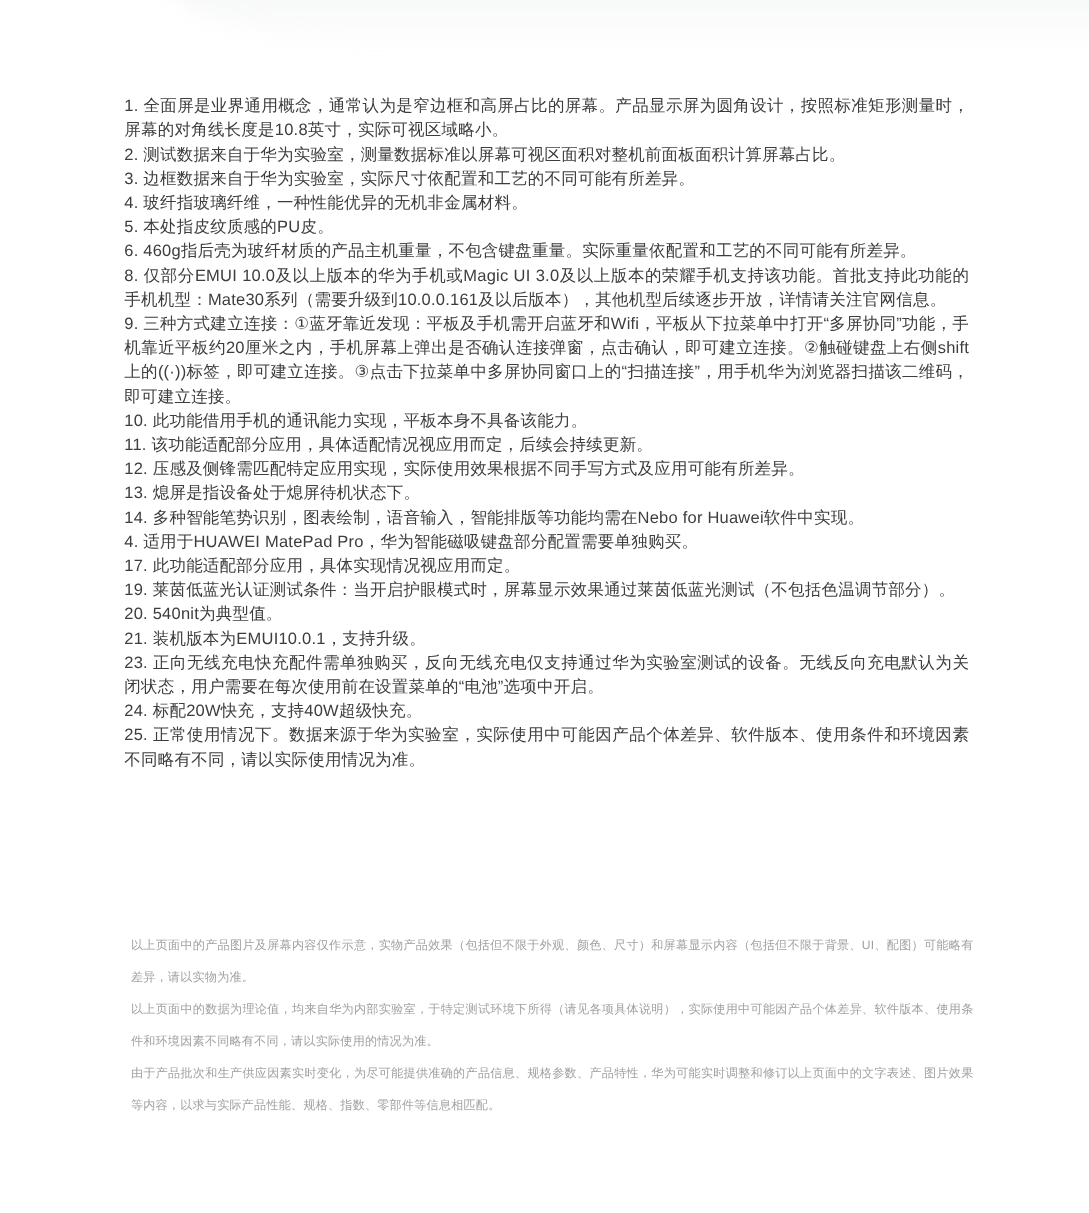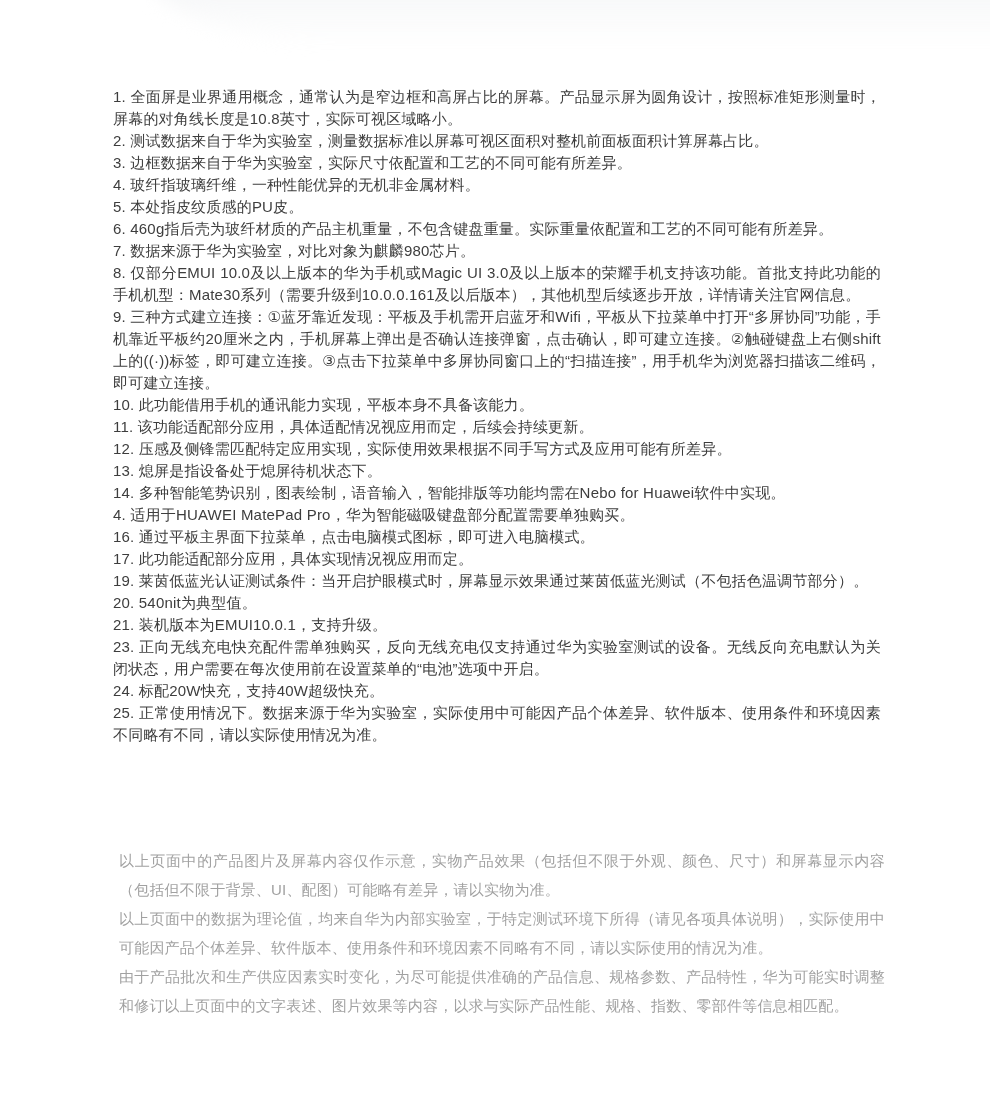--- a/index.html
+++ b/index.html
@@ -33,50 +33,48 @@
     color: #3d3d3d;
     letter-spacing: 0.2px;
     text-align: justify;
   }
   .footnotes p { margin: 0; }
   .disclaimer {
     position: absolute;
     left: 119px;
     top: 846px;
     width: 766px;
-    font-size: 15px;
+    font-size: 11px;
     line-height: 29px;
     color: #a1a1a1;
     letter-spacing: 0.2px;
     text-align: justify;
   }
   .disclaimer p { margin: 0; }
 </style>
 </head>
 <body>
 
 <div class="top-shade"></div>
 
 <div class="footnotes">
   <p>1. 全面屏是业界通用概念，通常认为是窄边框和高屏占比的屏幕。产品显示屏为圆角设计，按照标准矩形测量时，屏幕的对角线长度是10.8英寸，实际可视区域略小。</p>
   <p>2. 测试数据来自于华为实验室，测量数据标准以屏幕可视区面积对整机前面板面积计算屏幕占比。</p>
   <p>3. 边框数据来自于华为实验室，实际尺寸依配置和工艺的不同可能有所差异。</p>
   <p>4. 玻纤指玻璃纤维，一种性能优异的无机非金属材料。</p>
   <p>5. 本处指皮纹质感的PU皮。</p>
   <p>6. 460g指后壳为玻纤材质的产品主机重量，不包含键盘重量。实际重量依配置和工艺的不同可能有所差异。</p>
-  <p>7. 数据来源于华为实验室，对比对象为麒麟980芯片。</p>
   <p>8. 仅部分EMUI 10.0及以上版本的华为手机或Magic UI 3.0及以上版本的荣耀手机支持该功能。首批支持此功能的手机机型：Mate30系列（需要升级到10.0.0.161及以后版本），其他机型后续逐步开放，详情请关注官网信息。</p>
   <p>9. 三种方式建立连接：①蓝牙靠近发现：平板及手机需开启蓝牙和Wifi，平板从下拉菜单中打开“多屏协同”功能，手机靠近平板约20厘米之内，手机屏幕上弹出是否确认连接弹窗，点击确认，即可建立连接。②触碰键盘上右侧shift上的((·))标签，即可建立连接。③点击下拉菜单中多屏协同窗口上的“扫描连接”，用手机华为浏览器扫描该二维码，即可建立连接。</p>
   <p>10. 此功能借用手机的通讯能力实现，平板本身不具备该能力。</p>
   <p>11. 该功能适配部分应用，具体适配情况视应用而定，后续会持续更新。</p>
   <p>12. 压感及侧锋需匹配特定应用实现，实际使用效果根据不同手写方式及应用可能有所差异。</p>
   <p>13. 熄屏是指设备处于熄屏待机状态下。</p>
   <p>14. 多种智能笔势识别，图表绘制，语音输入，智能排版等功能均需在Nebo for Huawei软件中实现。</p>
   <p>4. 适用于HUAWEI MatePad Pro，华为智能磁吸键盘部分配置需要单独购买。</p>
-  <p>16. 通过平板主界面下拉菜单，点击电脑模式图标，即可进入电脑模式。</p>
   <p>17. 此功能适配部分应用，具体实现情况视应用而定。</p>
   <p>19. 莱茵低蓝光认证测试条件：当开启护眼模式时，屏幕显示效果通过莱茵低蓝光测试（不包括色温调节部分）。</p>
   <p>20. 540nit为典型值。</p>
   <p>21. 装机版本为EMUI10.0.1，支持升级。</p>
   <p>23. 正向无线充电快充配件需单独购买，反向无线充电仅支持通过华为实验室测试的设备。无线反向充电默认为关闭状态，用户需要在每次使用前在设置菜单的“电池”选项中开启。</p>
   <p>24. 标配20W快充，支持40W超级快充。</p>
   <p>25. 正常使用情况下。数据来源于华为实验室，实际使用中可能因产品个体差异、软件版本、使用条件和环境因素不同略有不同，请以实际使用情况为准。</p>
 </div>
 
 <div class="disclaimer">

